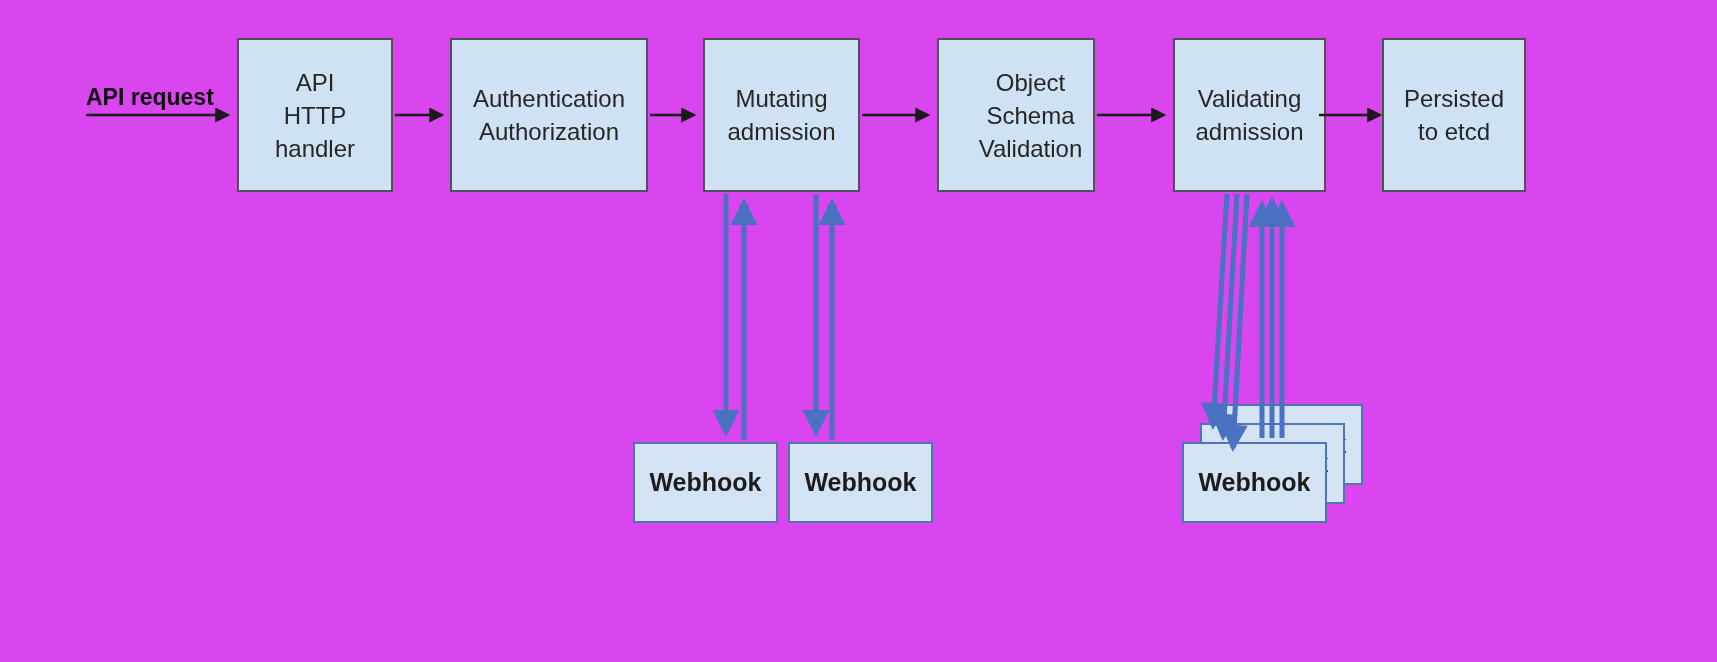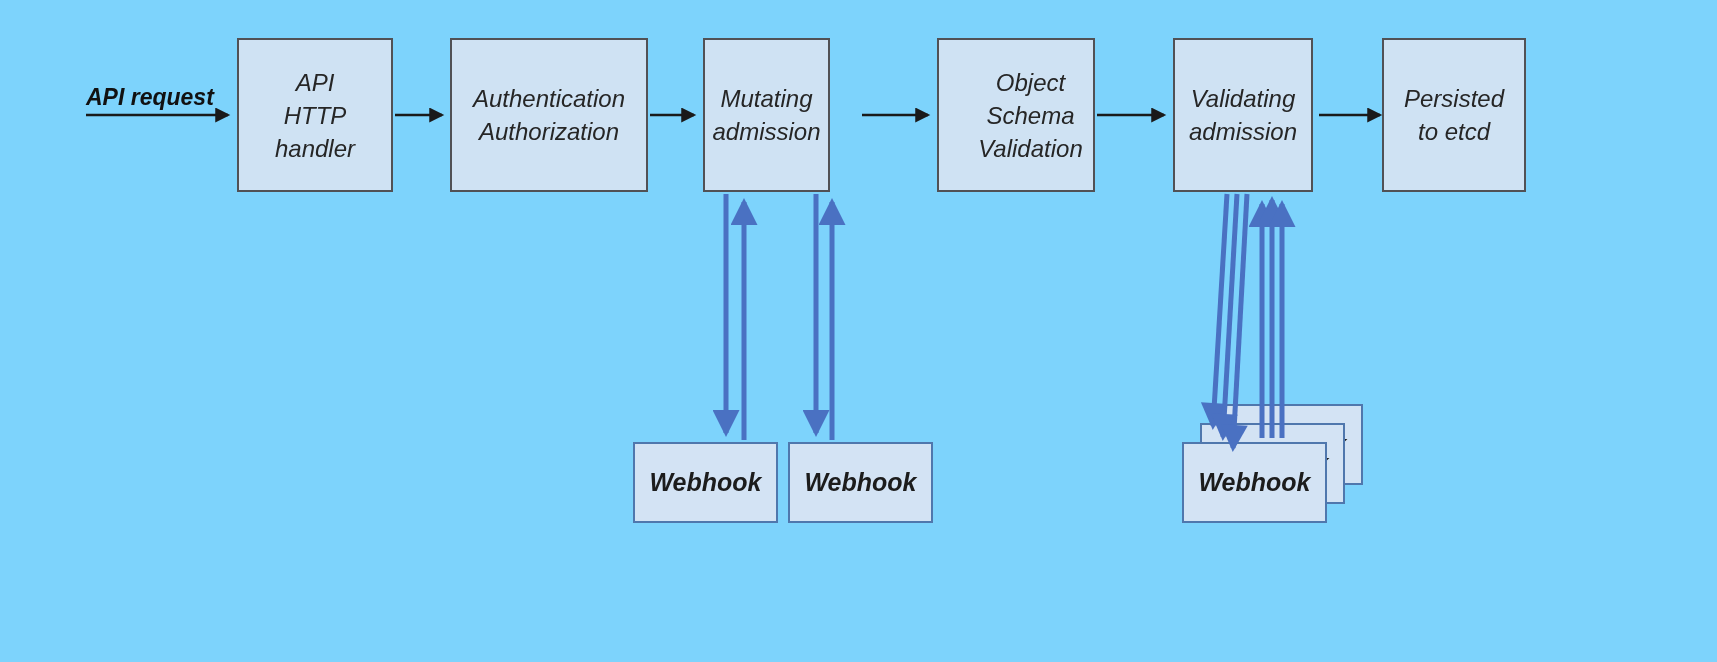--- a/index.html
+++ b/index.html
@@ -5,23 +5,22 @@
   html, body {
     margin: 0;
     padding: 0;
     background: #ffffff;
     font-family: "Liberation Sans", sans-serif;
   }
   #canvas {
     position: relative;
     width: 1717px;
     height: 662px;
-    background: #7dd3fc;
+    background: #d946ef;
     overflow: hidden;
-    font-style: italic;
   }
   
   .phase-box {
     position: absolute;
     top: 38px;
     height: 154px;
     box-sizing: border-box;
     background: #cfe2f3;
     border: 2px solid #515155;
     display: flex;
@@ -31,23 +30,23 @@
   }
   .phase-label {
     white-space: pre-line;
     text-align: center;
     font-size: 24px;
     line-height: 33px;
     color: #262626;
   }
   .box-api        { left: 237px;  width: 156px; }
   .box-auth       { left: 450px;  width: 198px; }
-  .box-mutating   { left: 703px;  width: 127px; }
+  .box-mutating   { left: 703px;  width: 157px; }
   .box-schema     { left: 937px;  width: 158px; padding-left: 29px; }
-  .box-validating { left: 1173px; width: 140px; }
+  .box-validating { left: 1173px; width: 153px; }
   .box-etcd       { left: 1382px; width: 144px; }
 
   
   .webhook-box {
     position: absolute;
     width: 145px;
     height: 81px;
     box-sizing: border-box;
     background: #d3e3f4;
     border: 2px solid #4f77ad;

